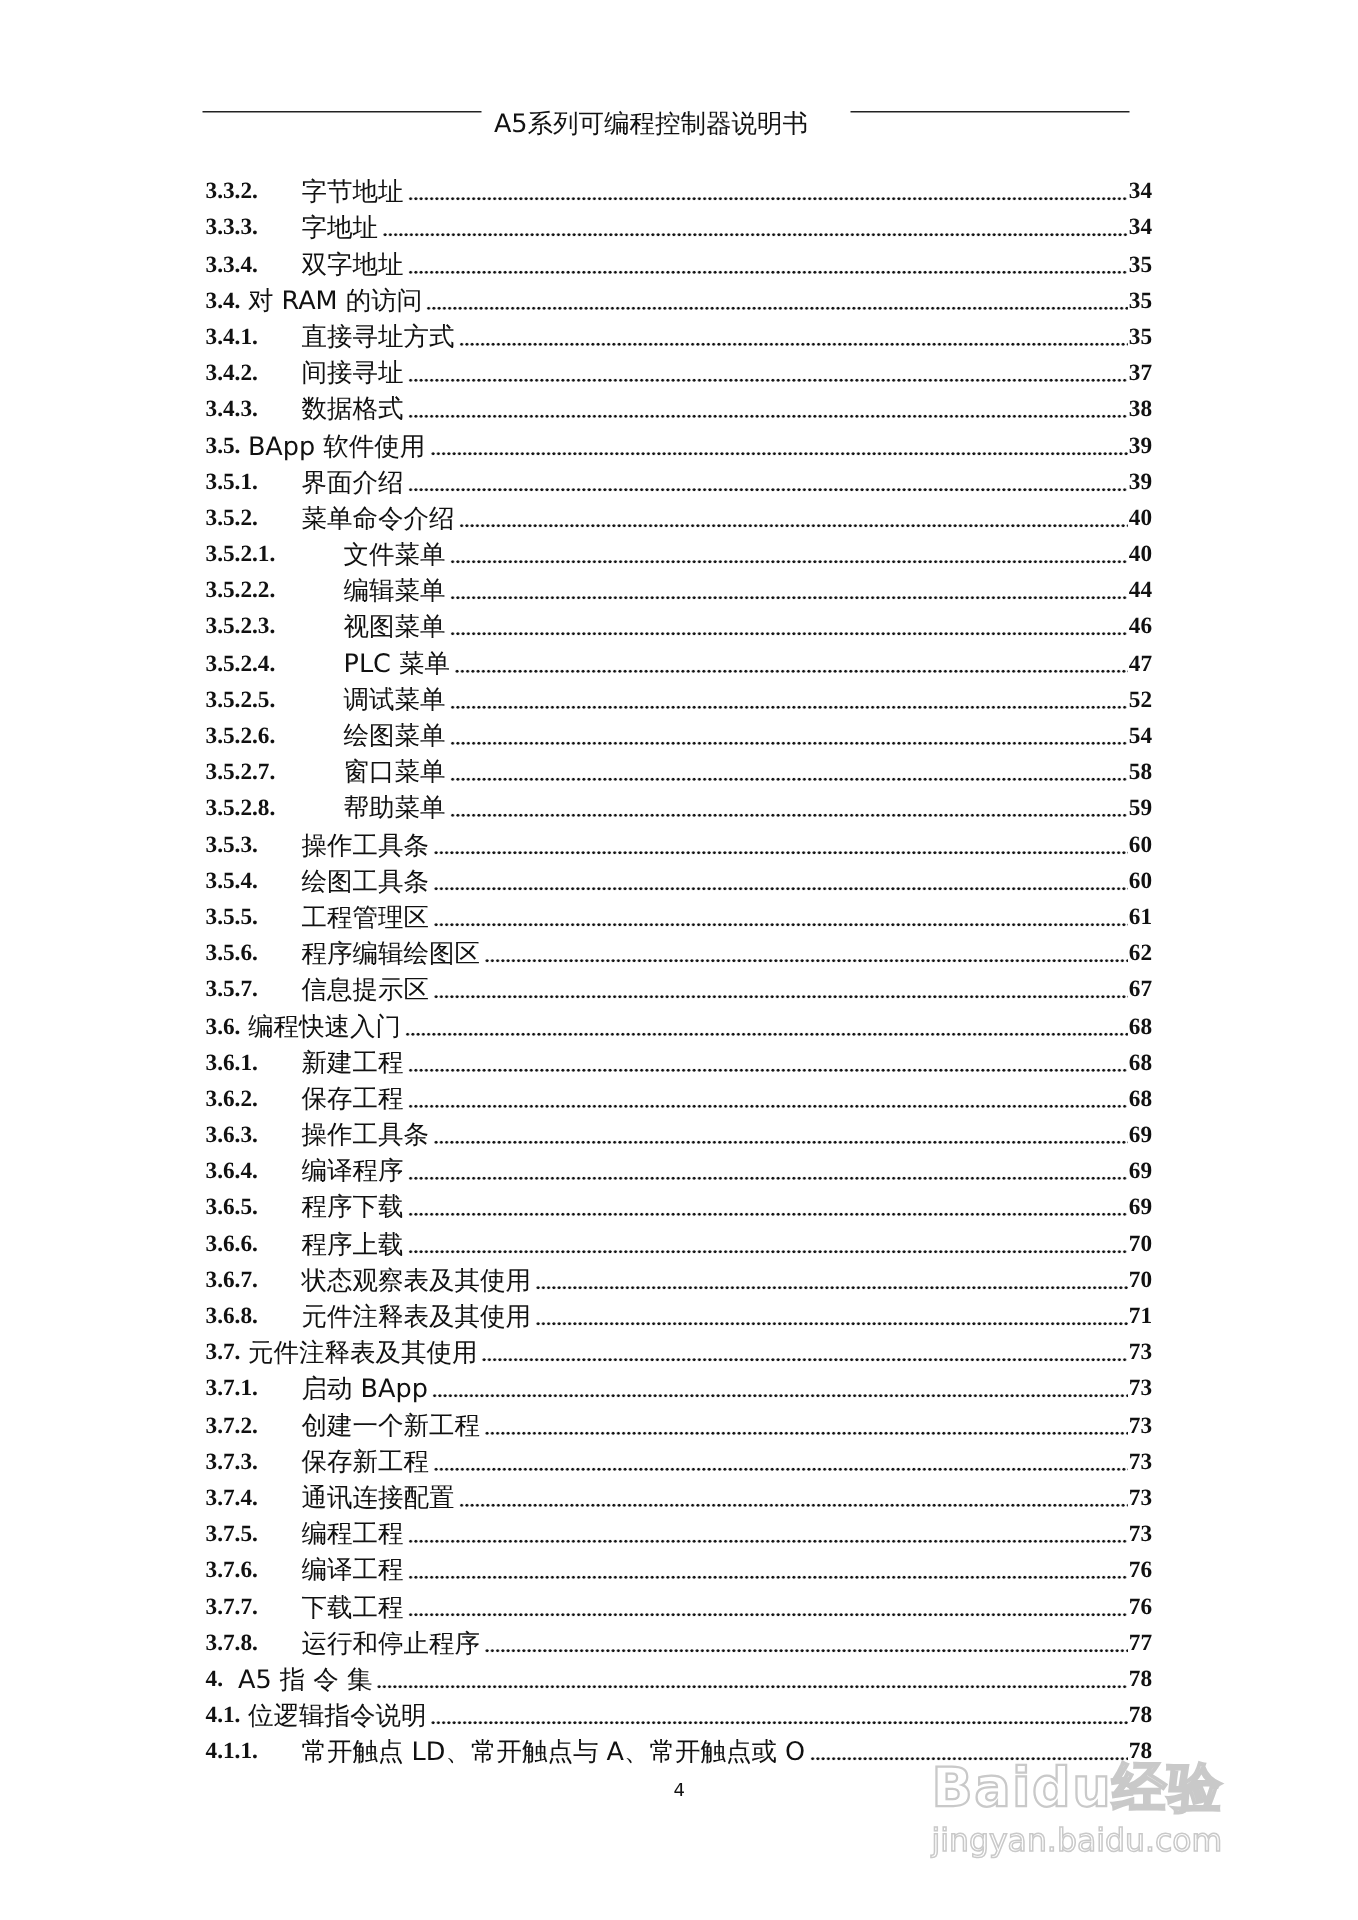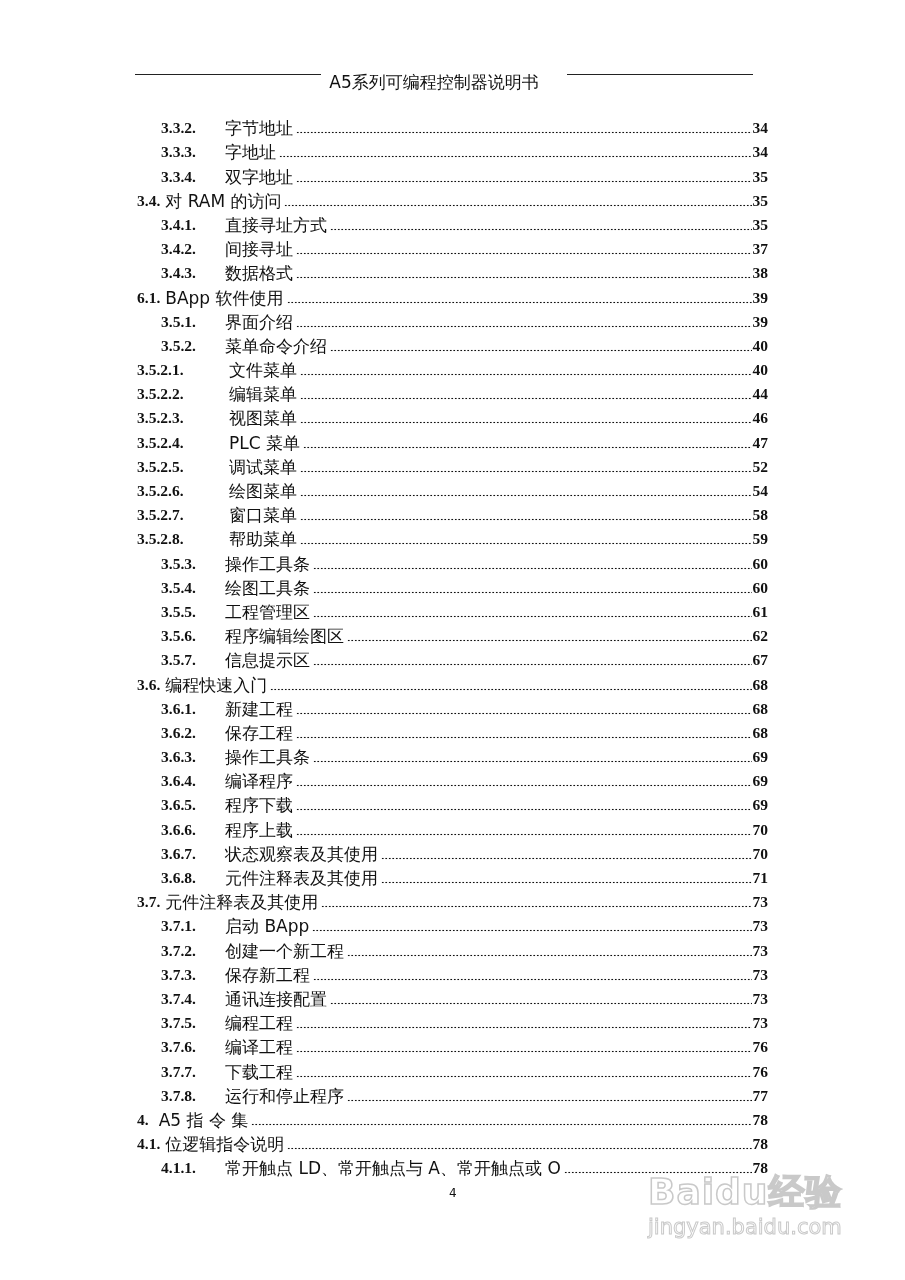--- a/index.html
+++ b/index.html
@@ -43,21 +43,21 @@
     align-items: flex-end;
     height: 24.2px;
     font-size: 15.5px;
     line-height: 20px;
     white-space: nowrap;
   }
   .toc-num {
     font-weight: bold;
     flex: 0 0 auto;
   }
-  .toc-row.l3 .toc-num { width: 64px; margin-left: 24px; }
+  .toc-row.l3 .toc-num { width: 64px; }
   .toc-row.l4 .toc-num { width: 92px; }
   .toc-row.l2 .toc-num { width: auto; margin-right: 5px; margin-top: 20px; }
   .toc-row.l1 .toc-num { width: auto; margin-right: 10px; }
   .toc-title {
     flex: 0 0 auto;
     font-family: "DejaVu Sans", "Liberation Sans", sans-serif;
     font-size: 17px;
   }
   .toc-dots {
     flex: 1 1 auto;
@@ -75,21 +75,21 @@
   }
   .page-number {
     position: absolute;
     top: 1186px; left: 449px;
     font-family: "DejaVu Sans", sans-serif;
     font-size: 12px;
     color: #111;
   }
   .watermark {
     position: absolute;
-    left: 648px; top: 1168px;
+    left: 621px; top: 1168px;
     width: 220px; height: 100px;
     color: #d4d4d4;
     font-family: "DejaVu Sans", sans-serif;
   }
   .watermark .logo {
     font-size: 36px; font-weight: bold;
     color: #ffffff;
     -webkit-text-stroke: 1.5px #c9c9c9;
     letter-spacing: 1px;
   }
@@ -146,21 +146,21 @@
       <span class="toc-dots"></span>
       <span class="toc-page">37</span>
     </div>
     <div class="toc-row l3">
       <span class="toc-num">3.4.3.</span>
       <span class="toc-title">数据格式</span>
       <span class="toc-dots"></span>
       <span class="toc-page">38</span>
     </div>
     <div class="toc-row l2">
-      <span class="toc-num">6.1.</span>
+      <span class="toc-num">3.5.</span>
       <span class="toc-title">BApp 软件使用</span>
       <span class="toc-dots"></span>
       <span class="toc-page">39</span>
     </div>
     <div class="toc-row l3">
       <span class="toc-num">3.5.1.</span>
       <span class="toc-title">界面介绍</span>
       <span class="toc-dots"></span>
       <span class="toc-page">39</span>
     </div>

